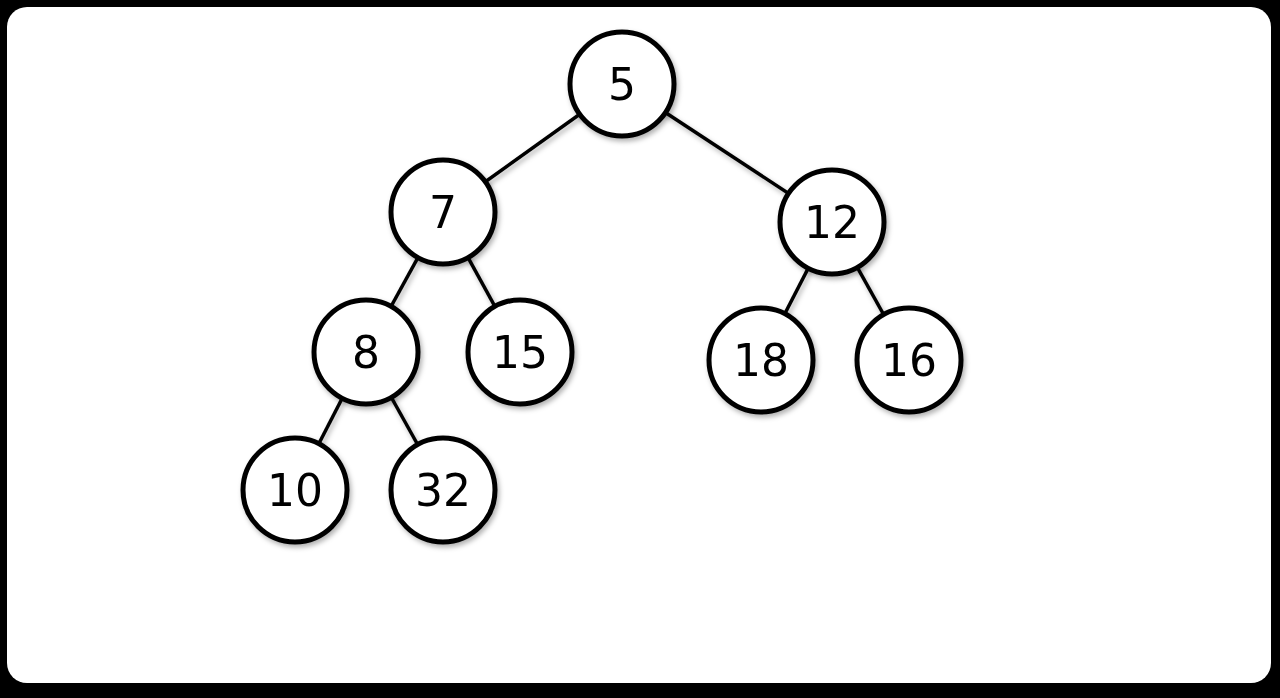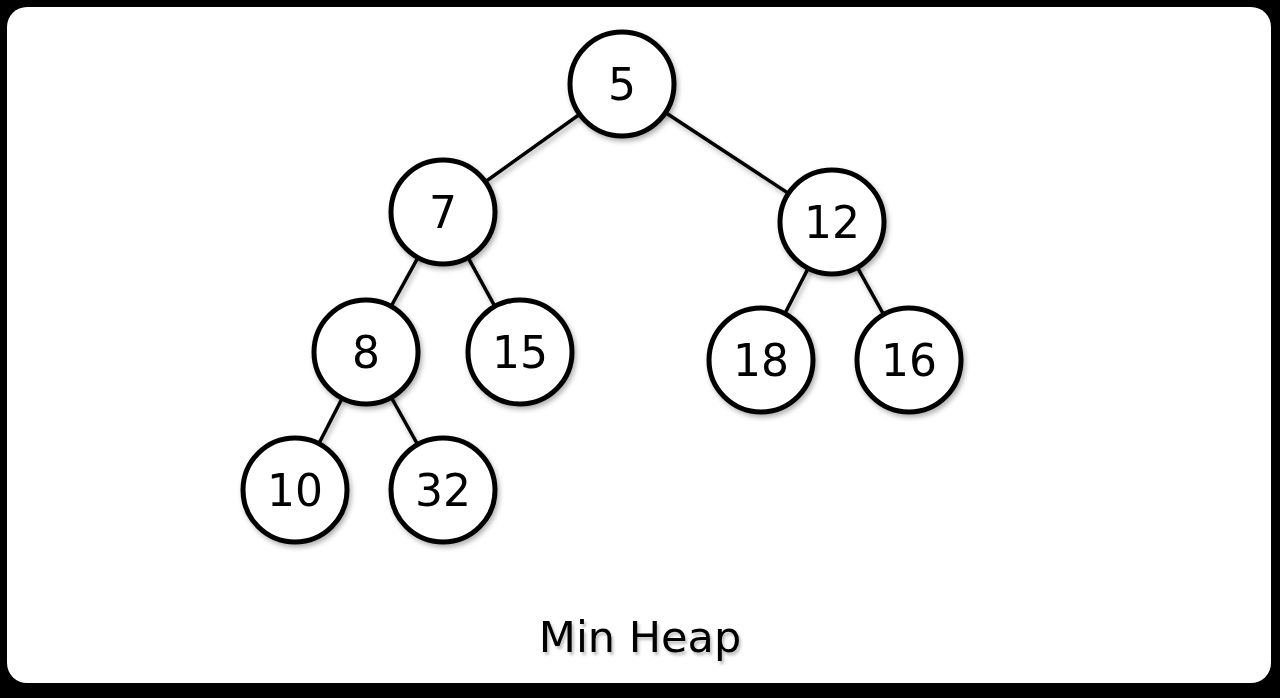--- a/index.html
+++ b/index.html
@@ -103,14 +103,13 @@
           <circle cx="295" cy="490" r="52" fill="#ffffff" stroke="#000000" stroke-width="5"></circle>
           <text x="295" y="490" text-anchor="middle" dominant-baseline="central">10</text>
         </g>
         <g>
           <circle cx="443" cy="490" r="52" fill="#ffffff" stroke="#000000" stroke-width="5"></circle>
           <text x="443" y="490" text-anchor="middle" dominant-baseline="central">32</text>
         </g>
       </g>
   </svg>
 
-  <div class="caption">Min Heap</div>
 </div>
 
 </body></html>

